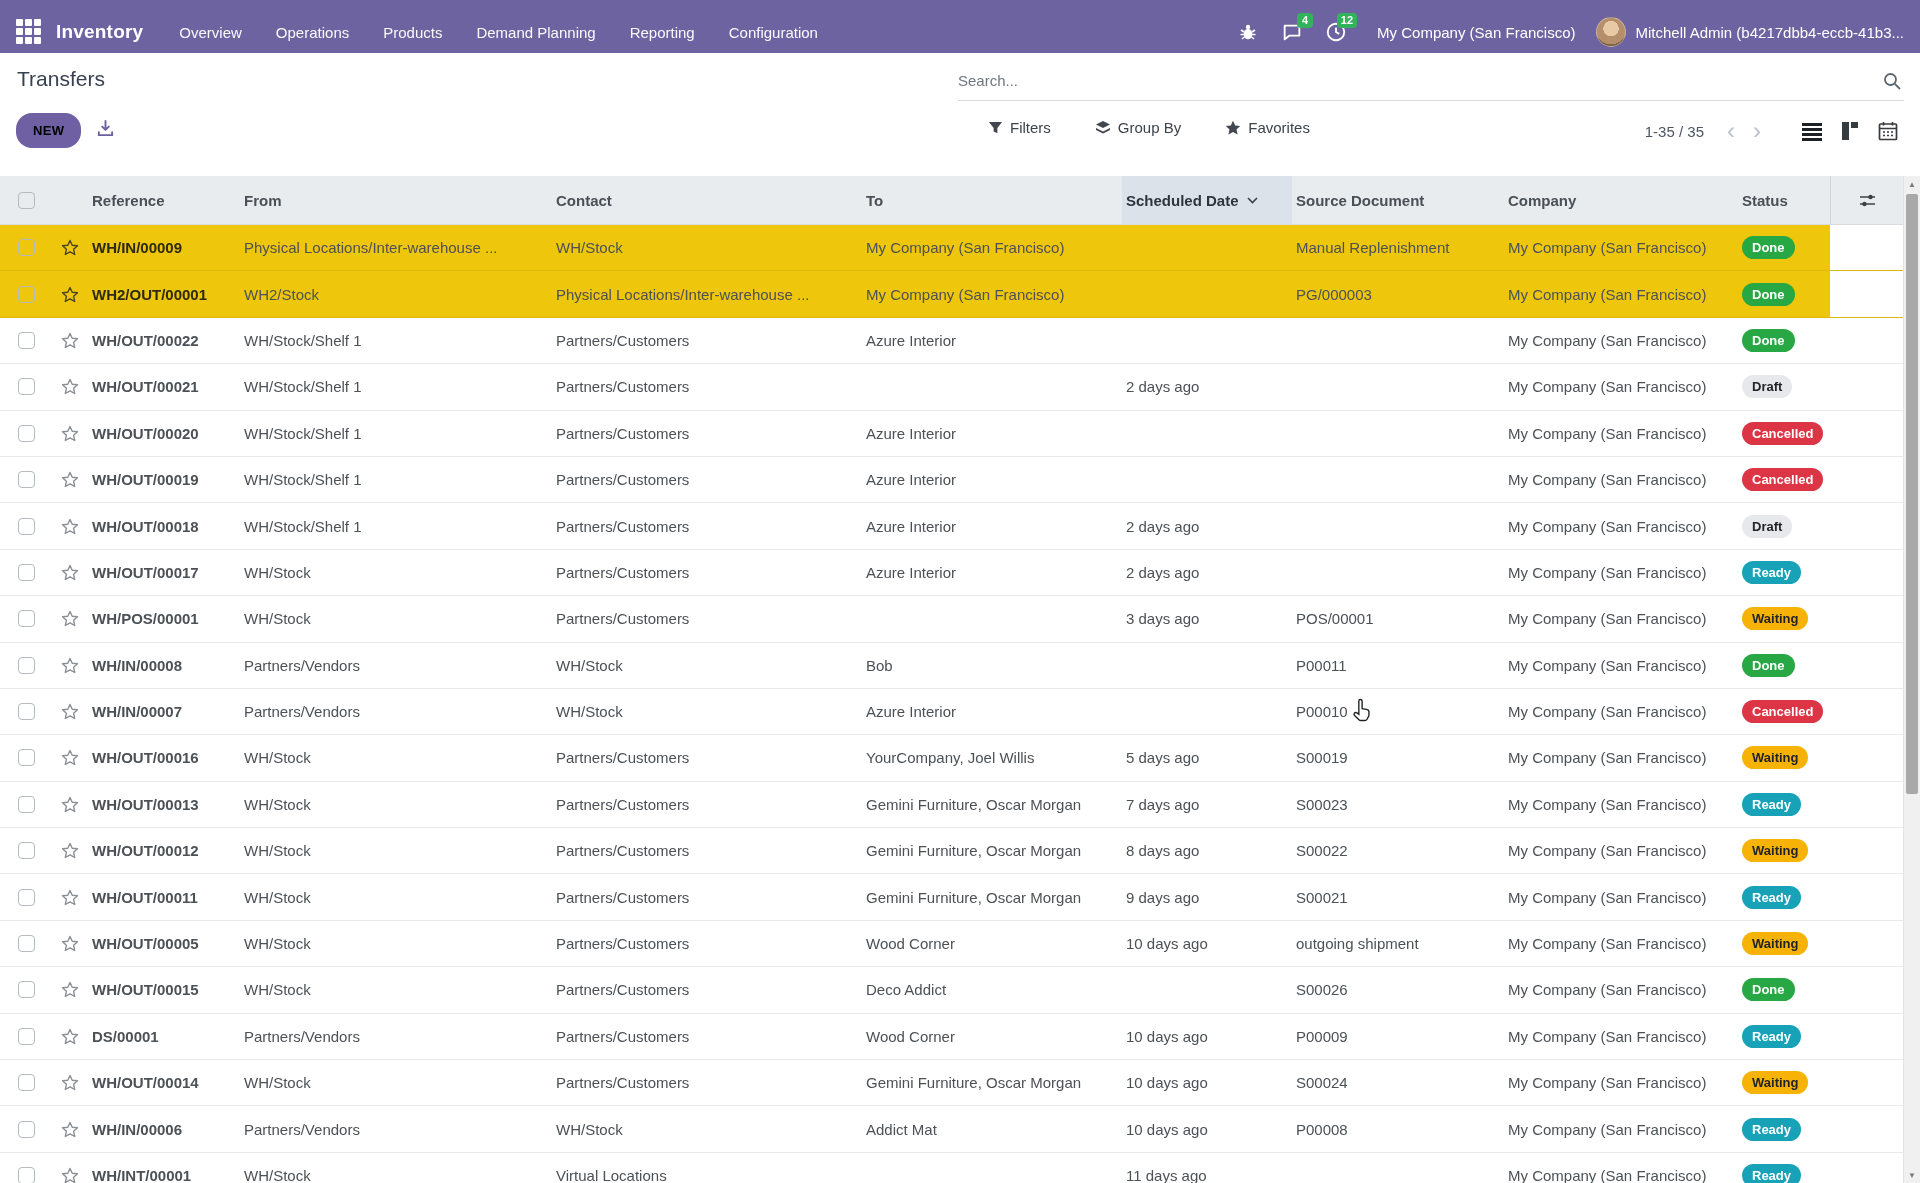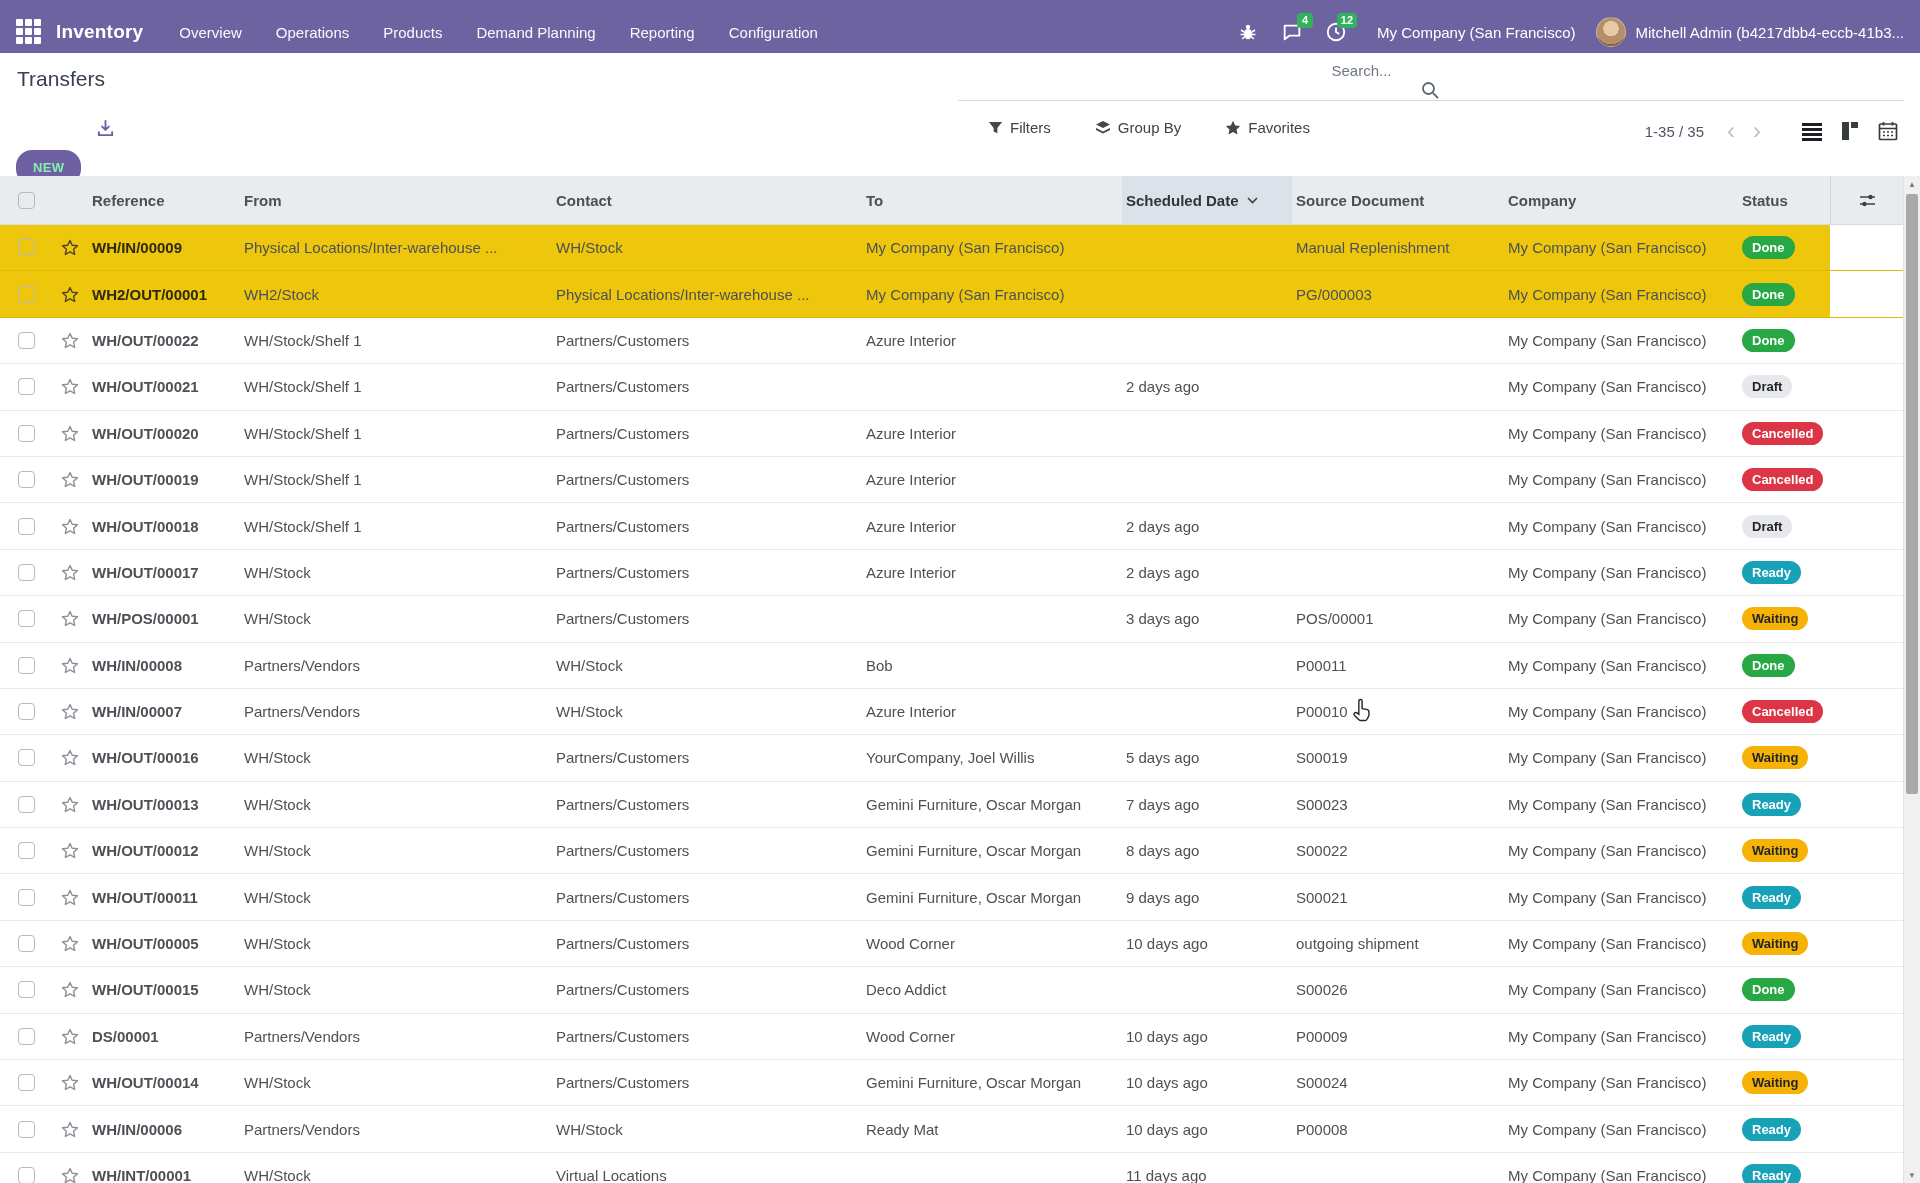--- a/index.html
+++ b/index.html
@@ -25,29 +25,29 @@
   .nav-company { font-size:15px; margin:0 10px 0 14px; white-space:nowrap; cursor:pointer; }
   .avatar { width:30px; height:30px; border-radius:50%; flex:0 0 30px;
             background:radial-gradient(circle at 50% 38%, #e8c9a6 0 34%, #b58e6b 35% 70%, #7d6048 71%);
             border:1px solid rgba(255,255,255,.35); cursor:pointer; }
   .nav-user { font-size:15px; white-space:nowrap; overflow:hidden; max-width:345px; cursor:pointer; }
 
   
   .control-panel { position:absolute; top:53px; left:0; right:0; height:155px; background:#fff; }
   .page-title { position:absolute; left:17px; top:14px; font-size:21px; color:#374151; }
   .search-wrap { position:absolute; left:958px; top:8px; width:946px; height:40px;
-                 border-bottom:1px solid #d7dade; display:flex; align-items:center;flex-direction:column; }
+                 border-bottom:1px solid #d7dade; display:flex; align-items:center; }
   .search-input { border:0; outline:0; flex:1; font-size:15px; color:#374151; background:transparent;
                   font-family:"Liberation Sans", sans-serif; }
   .search-input::placeholder { color:#6e7780; opacity:1; }
   .search-glass { margin-right:2px; cursor:pointer; display:flex; }
 
-  .new-btn { position:absolute; left:16px; top:60px; background:#6e60a2; color:#86efac; border:0;
+  .new-btn { position:absolute; left:16px; top:60px; background:#6e60a2; color:#000000; border:0;
              font-weight:700; font-size:13px; letter-spacing:.3px; padding:10px 17px; border-radius:16px;
-             cursor:pointer; font-family:"Liberation Sans", sans-serif;margin-top:37px; }
+             cursor:pointer; font-family:"Liberation Sans", sans-serif; }
   .dl-btn { position:absolute; left:96px; top:66px; cursor:pointer; display:flex; }
 
   .filter-bar { position:absolute; left:988px; top:66px; display:flex; align-items:center; gap:44px;
                 font-size:15px; color:#3d434a; }
   .filter-item { display:flex; align-items:center; gap:7px; cursor:pointer; white-space:nowrap; }
 
   .pager-zone { position:absolute; right:16px; top:62px; display:flex; align-items:center; }
   .pager-text { font-size:15px; color:#4b5563; margin-right:14px; }
   .pager-btn { font-size:24px; color:#b9bfc6; padding:0 9px; cursor:pointer; line-height:28px; user-select:none; }
   .view-switcher { display:flex; align-items:center; gap:6px; margin-left:26px; }
@@ -664,21 +664,21 @@
             <span class="checkbox"></span>
           </div>
       <div class="c cell-star star">
         <svg width="18" height="17" viewBox="0 0 18 17" fill="none" stroke="#8b9097" stroke-width="1.4" stroke-linejoin="round">
           <polygon points="9,1.5 11.2,6.3 16.5,6.8 12.6,10.3 13.7,15.5 9,12.8 4.3,15.5 5.4,10.3 1.5,6.8 6.8,6.3"></polygon>
         </svg>
       </div>
       <div class="c cell-ref">WH/IN/00006</div>
       <div class="c">Partners/Vendors</div>
       <div class="c">WH/Stock</div>
-      <div class="c">Ready Mat</div>
+      <div class="c">Addict Mat</div>
       <div class="c cell-date">10 days ago</div>
       <div class="c">P00008</div>
       <div class="c">My Company (San Francisco)</div>
       <div class="c">
             <span class="pill pill-ready">Ready</span>
           </div>
       <div class="c cell-util"></div>
     </div>
         <div class="trow row">
       <div class="c cell-check">

